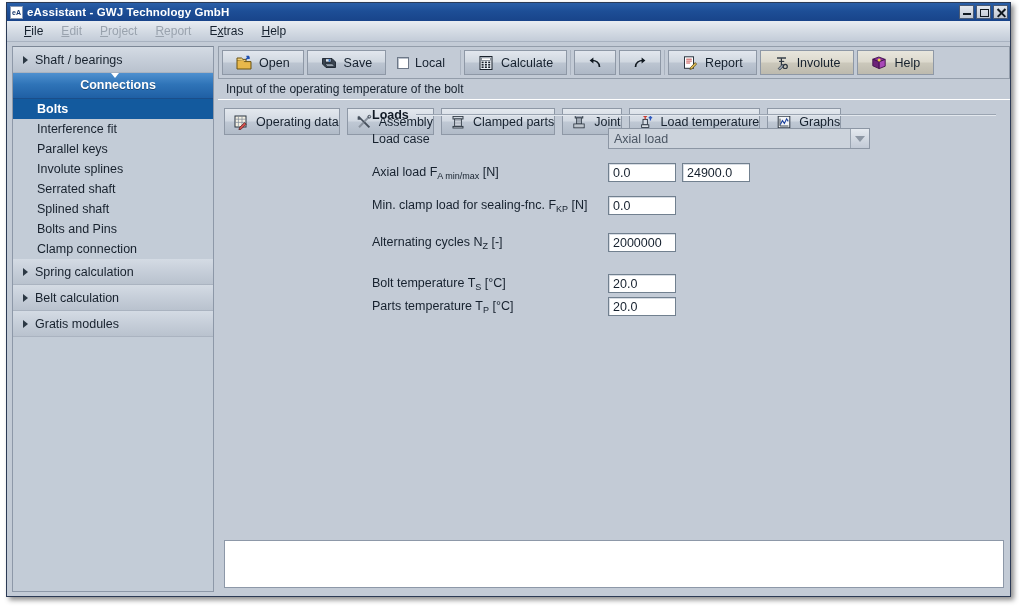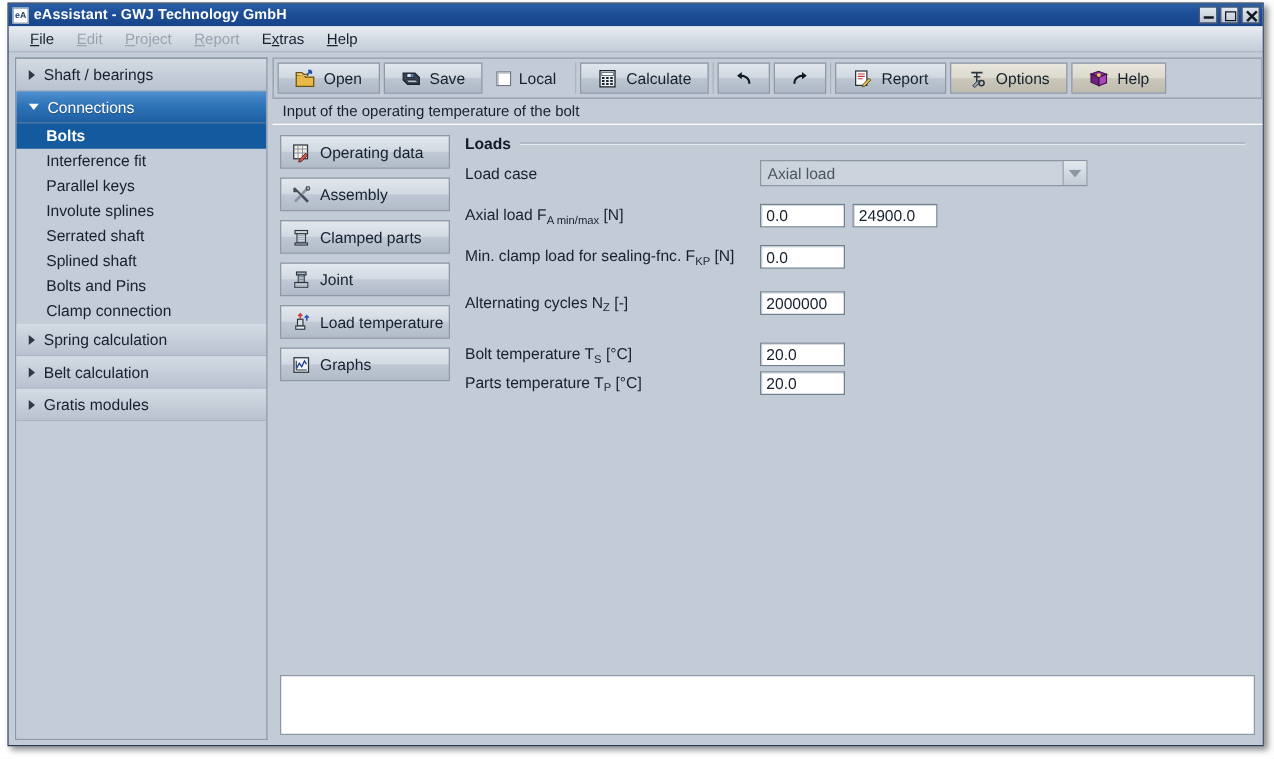--- a/index.html
+++ b/index.html
@@ -122,23 +122,24 @@
     display: flex;
     align-items: center;
     padding-left: 10px;
     font-size: 12.5px;
     color: #17212d;
     flex: 0 0 auto;
   }
   .tree-group.open {
     background: linear-gradient(to bottom, #4f90cf 0%, #2f74b8 45%, #1f5fa4 100%);
     color: #ffffff;
-    font-weight: normal;
+    font-weight: bold;
     border-bottom-color: #1a4e8a;
     text-shadow: 0 1px 0 rgba(0,0,0,0.35);
+    flex-direction: column;
   }
   .tri {
     width: 0; height: 0; margin-right: 7px;
     border-left: 5px solid #2c3844;
     border-top: 4px solid transparent;
     border-bottom: 4px solid transparent;
     flex: 0 0 auto;
   }
   .tree-group.open .tri {
     border-left: 4px solid transparent;
@@ -237,21 +238,20 @@
     flex: 1 1 auto;
     display: flex;
     gap: 12px;
     padding: 8px 6px 0 6px;
     min-height: 0;
   }
   #nav-col {
     width: 136px;
     flex: 0 0 auto;
     display: flex;
-    flex-direction: column;
     gap: 7px;
   }
   .nav-btn {
     height: 27px;
     background: linear-gradient(to bottom, #e3e8ee 0%, #d2d9e2 48%, #bfc8d4 52%, #b1bbc8 100%);
     border: 1px solid #8e98a6;
     display: flex;
     align-items: center;
     gap: 7px;
     padding-left: 8px;
@@ -536,21 +536,21 @@
         </div>
 
         <div class="tb-btn warm">
           <svg class="ic" viewBox="0 0 16 16">
             <path d="M3 3h9" stroke="#2b3540" stroke-width="1.4"></path>
             <path d="M7.4 3.2 v7.4" stroke="#2b3540" stroke-width="1.2"></path>
             <path d="M5 6.4 h5.2" stroke="#2b3540" stroke-width="1.1"></path>
             <path d="M4.2 13.6 L8.4 9.2 l1.6 1.6 l-4.2 4.2z" fill="#9aa4b1" stroke="#2b3540" stroke-width="0.8"></path>
             <circle cx="11.2" cy="11.4" r="2.1" fill="none" stroke="#2b3540" stroke-width="1.2"></circle>
           </svg>
-          <span>Options</span>
+          <span>Involute</span>
         </div>
 
         <div class="tb-btn warm">
           <svg class="ic" viewBox="0 0 16 16">
             <path d="M1.8 4.2 L7.8 2 L14.2 4.4 L8.2 6.8z" fill="#8e2f9e" stroke="#40114a" stroke-width="0.9"></path>
             <path d="M1.8 4.2 L8.2 6.8 L8.2 13.6 L1.8 10.8z" fill="#6d2379" stroke="#40114a" stroke-width="0.9"></path>
             <path d="M14.2 4.4 L8.2 6.8 L8.2 13.6 L14.2 11.2z" fill="#a949b8" stroke="#40114a" stroke-width="0.9"></path>
             <circle cx="8.1" cy="5" r="1.5" fill="#f0d24a"></circle>
           </svg>
           <span>Help</span>

